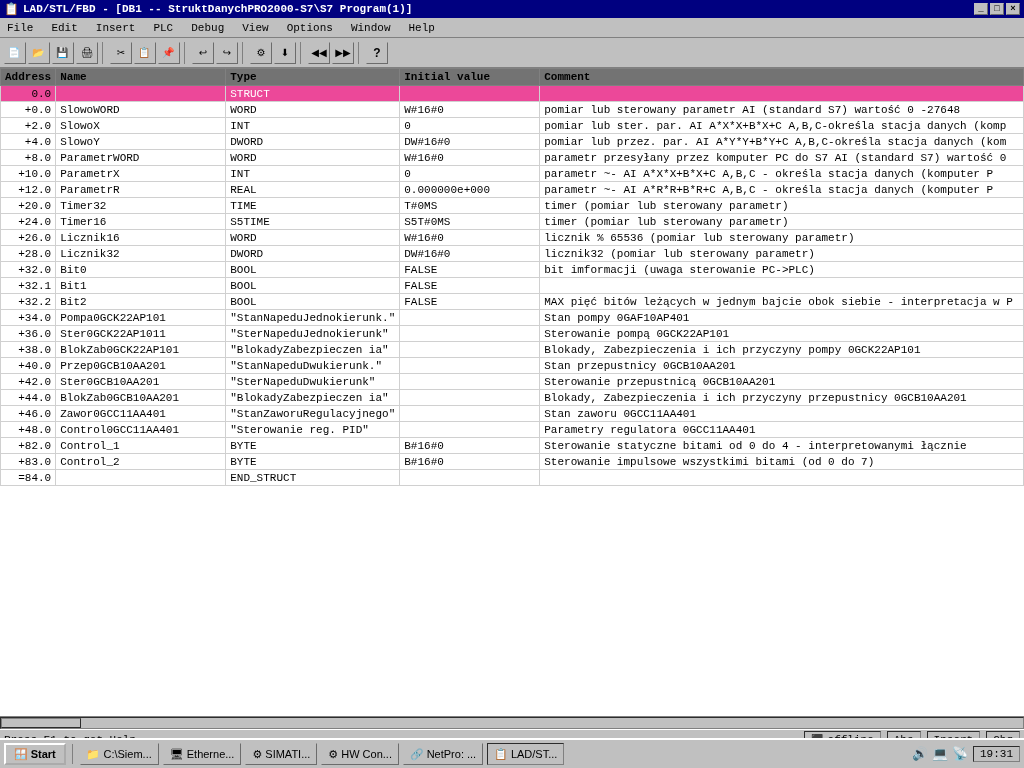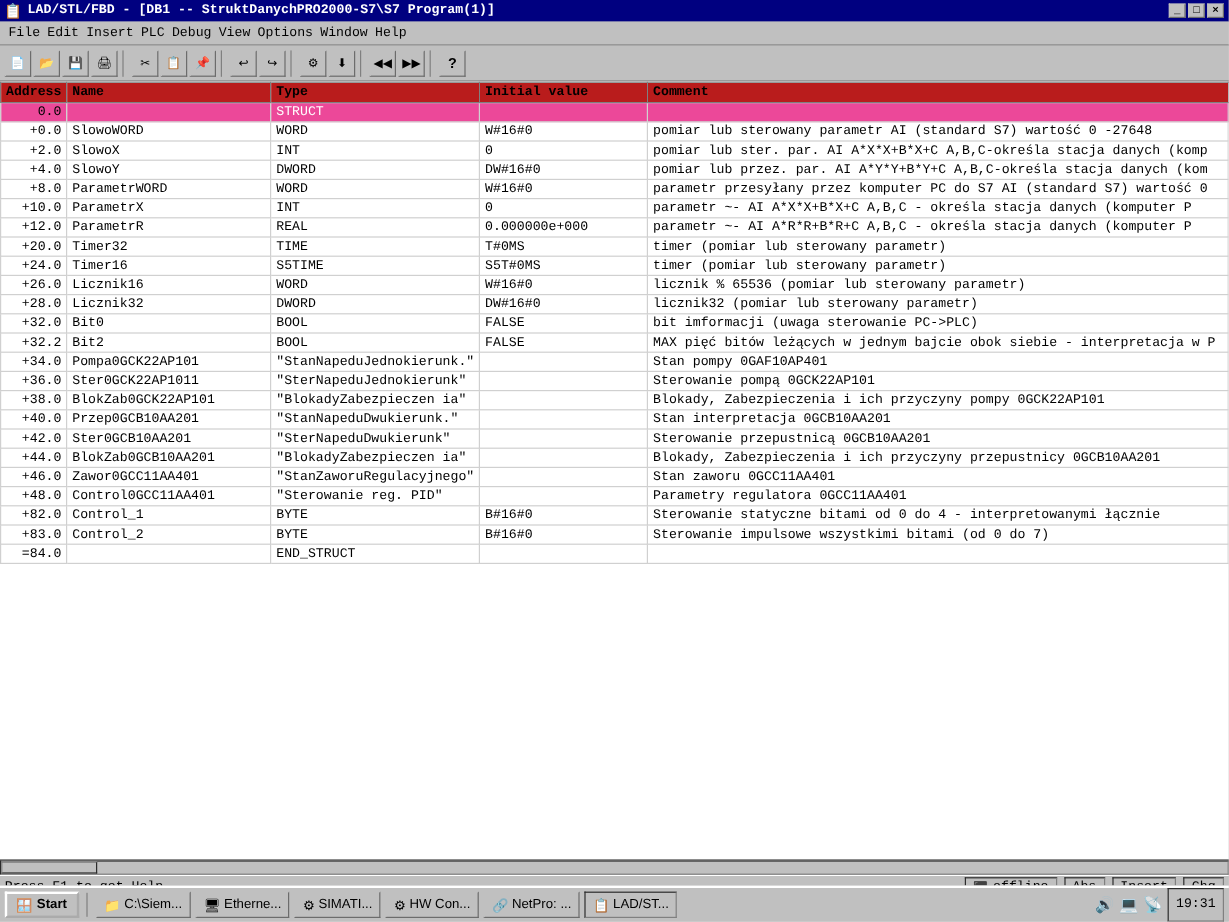--- a/index.html
+++ b/index.html
@@ -24,20 +24,21 @@
       font-size: 9px; border: 1px outset #c0c0c0; cursor: pointer;
       display: flex; align-items: center; justify-content: center;
     }
 
     
     #menu-bar {
       background: #c0c0c0;
       border-bottom: 1px solid #808080;
       padding: 2px 4px;
       display: flex;
+      gap: 12px;
       height: 20px;
       align-items: center;
     }
     .menu-item { font-size: 11px; cursor: pointer; padding: 1px 3px; }
 
     
     #toolbar {
       background: #c0c0c0;
       border-bottom: 1px solid #808080;
       padding: 2px 4px;
@@ -62,21 +63,21 @@
     }
 
     
     table {
       border-collapse: collapse;
       width: 100%;
       font-size: 11px;
       font-family: 'Courier New', Courier, monospace;
     }
     thead tr th {
-      background: #b91c1c;
+      background: #737373;
       border: 1px solid #808080;
       padding: 2px 4px;
       text-align: left;
       font-weight: bold;
       position: sticky;
       top: 0;
       z-index: 10;
       white-space: nowrap;
       margin-left: 16px;
     }
@@ -189,21 +190,21 @@
       display: flex;
       align-items: center;
       gap: 4px;
       font-size: 11px;
     }
     .tray-icon { font-size: 13px; cursor: pointer; }
     .clock {
       border: 1px inset #808080;
       padding: 1px 6px;
       font-size: 11px;
-      height: 28px;
+      height: 16px;
       display: flex;
       align-items: center;
       background: #c0c0c0;
     }
 
     .window-wrap {
       position: relative;
       height: calc(768px - 30px);
       overflow: hidden;
     }
@@ -349,20 +350,27 @@
             <td class="col-comment">licznik32 (pomiar lub sterowany parametr)</td>
           </tr>
           <tr>
             <td class="col-address">+32.0</td>
             <td class="col-name">Bit0</td>
             <td class="col-type">BOOL</td>
             <td class="col-initial">FALSE</td>
             <td class="col-comment">bit imformacji (uwaga sterowanie PC-&gt;PLC)</td>
           </tr>
           <tr>
+            <td class="col-address">+32.1</td>
+            <td class="col-name">Bit1</td>
+            <td class="col-type">BOOL</td>
+            <td class="col-initial">FALSE</td>
+            <td class="col-comment"></td>
+          </tr>
+          <tr>
             <td class="col-address">+32.2</td>
             <td class="col-name">Bit2</td>
             <td class="col-type">BOOL</td>
             <td class="col-initial">FALSE</td>
             <td class="col-comment">MAX pięć bitów leżących w jednym bajcie obok siebie - interpretacja w P</td>
           </tr>
           <tr>
             <td class="col-address">+34.0</td>
             <td class="col-name">Pompa0GCK22AP101</td>
             <td class="col-type">"StanNapeduJednokierunk."</td>
@@ -381,21 +389,21 @@
             <td class="col-name">BlokZab0GCK22AP101</td>
             <td class="col-type">"BlokadyZabezpieczen ia"</td>
             <td class="col-initial"></td>
             <td class="col-comment">Blokady, Zabezpieczenia i ich przyczyny pompy 0GCK22AP101</td>
           </tr>
           <tr>
             <td class="col-address">+40.0</td>
             <td class="col-name">Przep0GCB10AA201</td>
             <td class="col-type">"StanNapeduDwukierunk."</td>
             <td class="col-initial"></td>
-            <td class="col-comment">Stan interpretacja 0GCB10AA201</td>
+            <td class="col-comment">Stan przepustnicy 0GCB10AA201</td>
           </tr>
           <tr>
             <td class="col-address">+42.0</td>
             <td class="col-name">Ster0GCB10AA201</td>
             <td class="col-type">"SterNapeduDwukierunk"</td>
             <td class="col-initial"></td>
             <td class="col-comment">Sterowanie przepustnicą 0GCB10AA201</td>
           </tr>
           <tr>
             <td class="col-address">+44.0</td>

